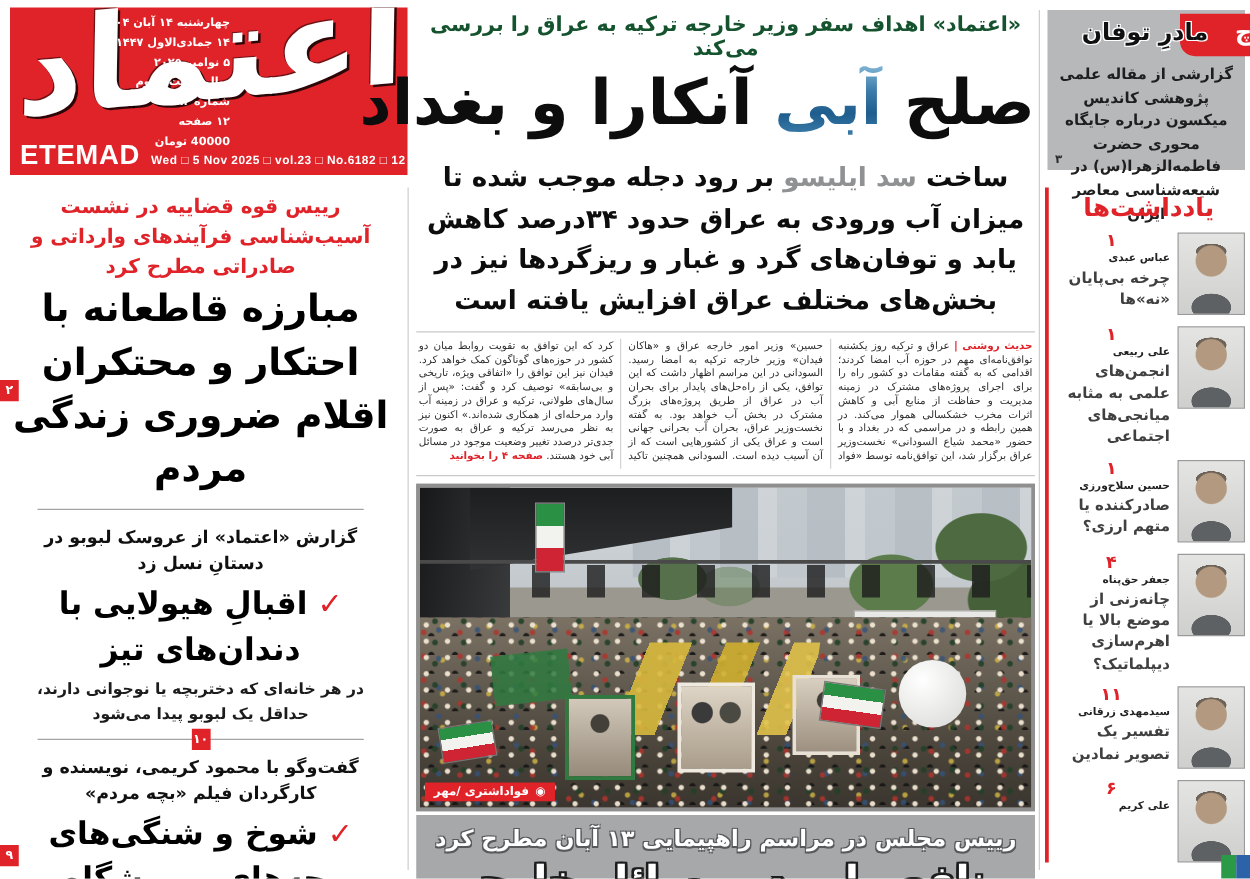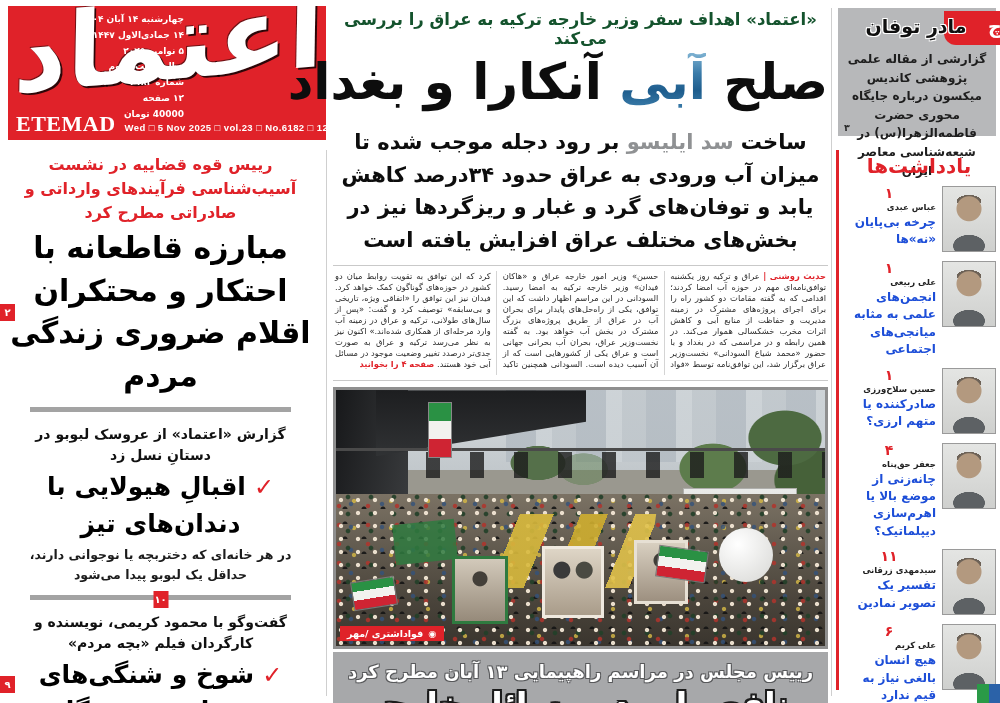--- a/index.html
+++ b/index.html
@@ -7,21 +7,21 @@
         font-family:"DejaVu Sans",sans-serif;direction:rtl;}
 
   
   .logo-box{position:absolute;left:8px;top:6px;width:318px;height:134px;background:#e02229;overflow:hidden;}
   .logo-fa{position:absolute;right:2px;top:-20px;font-size:104px;line-height:1.1;font-weight:bold;color:#fff;
            transform:rotate(-5deg) skewX(-6deg);
            text-shadow:2px 2px 0 rgba(0,0,0,.8),-1px -1px 0 rgba(0,0,0,.5);white-space:nowrap;}
   .logo-dates{position:absolute;left:64px;top:6px;width:112px;text-align:right;color:#fff;
               font-size:9px;font-weight:bold;line-height:1.75;z-index:3;}
   .logo-en{position:absolute;left:8px;right:8px;bottom:3px;direction:ltr;display:flex;align-items:baseline;gap:9px;color:#fff;z-index:3;}
-  .logo-en-name{font-size:22px;font-weight:bold;letter-spacing:.5px;font-family:Liberation Serif, serif;}
+  .logo-en-name{font-size:22px;font-weight:bold;letter-spacing:.5px;font-family:Liberation Sans, sans-serif;}
   .logo-en-info{font-size:9.5px;font-weight:bold;letter-spacing:.4px;font-family:"Liberation Sans",sans-serif;white-space:nowrap;}
 
   
   .center-col{position:absolute;left:333px;top:8px;width:495px;}
   .lead-kicker{text-align:center;font-size:16.5px;font-weight:900;color:#14532d;margin-top:2px;}
   .lead-headline{text-align:center;font-size:50px;font-weight:900;color:#0d0d0d;line-height:1.3;margin-top:2px;white-space:nowrap;}
   .blue-word{color:#2d6f9e;text-align:center;}
   @supports ((-webkit-background-clip:text)){
     .blue-word{background:linear-gradient(180deg,#7eb2d2 0%,#3a7ba9 35%,#1e5d8d 65%,#3e80ad 100%);
                -webkit-background-clip:text;background-clip:text;color:transparent;}
@@ -97,21 +97,21 @@
 
   
   .left-col{position:absolute;left:0;top:148px;width:321px;text-align:center;}
   .kicker{font-size:14px;font-weight:900;color:#111;line-height:1.5;margin:5px 12px 1px;}
   .kicker.red{color:#e02229;font-size:16px;}
   .headline{font-weight:900;color:#000;}
   .headline.xl{font-size:30px;line-height:1.42;margin:2px 4px 0;}
   .headline.md{font-size:25px;line-height:1.45;margin-top:3px;}
   .headline.md .check{color:#e02229;font-size:24px;margin-left:8px;}
   .sub{font-size:12.5px;font-weight:bold;color:#1c1c1c;line-height:1.6;margin:3px 8px 0;}
-  .ldiv{position:relative;border-top:5px solid #a3a3a3;margin:10px 30px 12px;}
+  .ldiv{position:relative;border-top:1px solid #a3a3a3;margin:10px 30px 12px;}
   .ldiv .dnum{position:absolute;top:-9px;left:50%;transform:translateX(-50%);}
   .page-chip{display:inline-block;background:#e02229;color:#fff;font-size:10px;font-weight:bold;
      width:15px;height:17px;line-height:17px;text-align:center;}
   .edge-chip{position:absolute;left:0;z-index:5;}
 
   
   .promo{position:absolute;left:838px;top:8px;width:158px;height:128px;background:#b7b8ba;}
   .promo-ribbon{position:absolute;top:3px;left:106px;width:90px;height:34px;background:#e02229;border-radius:0 0 0 12px;z-index:1;}
   .promo-ribbon span{position:absolute;left:44px;top:4px;color:#fff;font-weight:900;font-size:19px;}
   .promo-title{position:absolute;top:7px;left:6px;right:8px;text-align:center;font-size:19px;font-weight:900;color:#101010;z-index:2;
@@ -123,21 +123,21 @@
   .notes-title{color:#e02229;font-size:20px;font-weight:900;text-align:center;margin:4px 0 8px;}
   .note{display:flex;gap:6px;margin-bottom:9px;align-items:flex-start;}
   .portrait{width:54px;height:66px;flex:0 0 54px;border:1px solid #9a9a9a;box-sizing:border-box;
      background:radial-gradient(circle 12px at 50% 34%,#b3997f 0 12px,transparent 13px),
                 radial-gradient(ellipse 20px 10px at 50% 22%,#6d6257 0 60%,transparent 62%),
                 radial-gradient(ellipse 26px 18px at 50% 92%,#5d6164 0 60%,transparent 62%),
                 linear-gradient(#e4e5e3,#cfd0ce);}
   .note-text{flex:1;min-width:0;}
   .note-num{color:#e02229;font-weight:900;font-size:14px;text-align:center;line-height:1;}
   .note-author{font-size:8.5px;font-weight:bold;color:#222;margin:2px 0 2px;}
-  .note-title{font-size:12px;font-weight:900;color:#1d4ed8;line-height:1.45;}
+  .note-title{font-size:12px;font-weight:900;color:#404040;line-height:1.45;}
 
   
   .vline{position:absolute;width:1px;background:#cfcfcf;}
   .colorbar{position:absolute;top:684px;height:19px;}
   .colorbar.green{left:977px;width:12px;background:#2a9a47;}
   .colorbar.blue{left:989px;width:11px;background:#2b62a8;}
 </style>
 </head>
 <body>
 
@@ -283,21 +283,20 @@
         <div class="note-author">سیدمهدی زرقانی</div>
         <div class="note-title">تفسیر یک تصویر نمادین</div>
       </div>
     </div>
 
     <div class="note">
       <div class="portrait"></div>
       <div class="note-text">
         <div class="note-num">۶</div>
         <div class="note-author">علی کریم</div>
-        <div class="note-title">هیچ انسان بالغی نیاز به قیم ندارد</div>
       </div>
     </div>
   </div>
 
   <div class="vline" style="left:326px;top:150px;height:546px"></div>
   <div class="vline" style="left:831px;top:8px;height:688px"></div>
   <div class="colorbar green"></div>
   <div class="colorbar blue"></div>
 
 </div>

